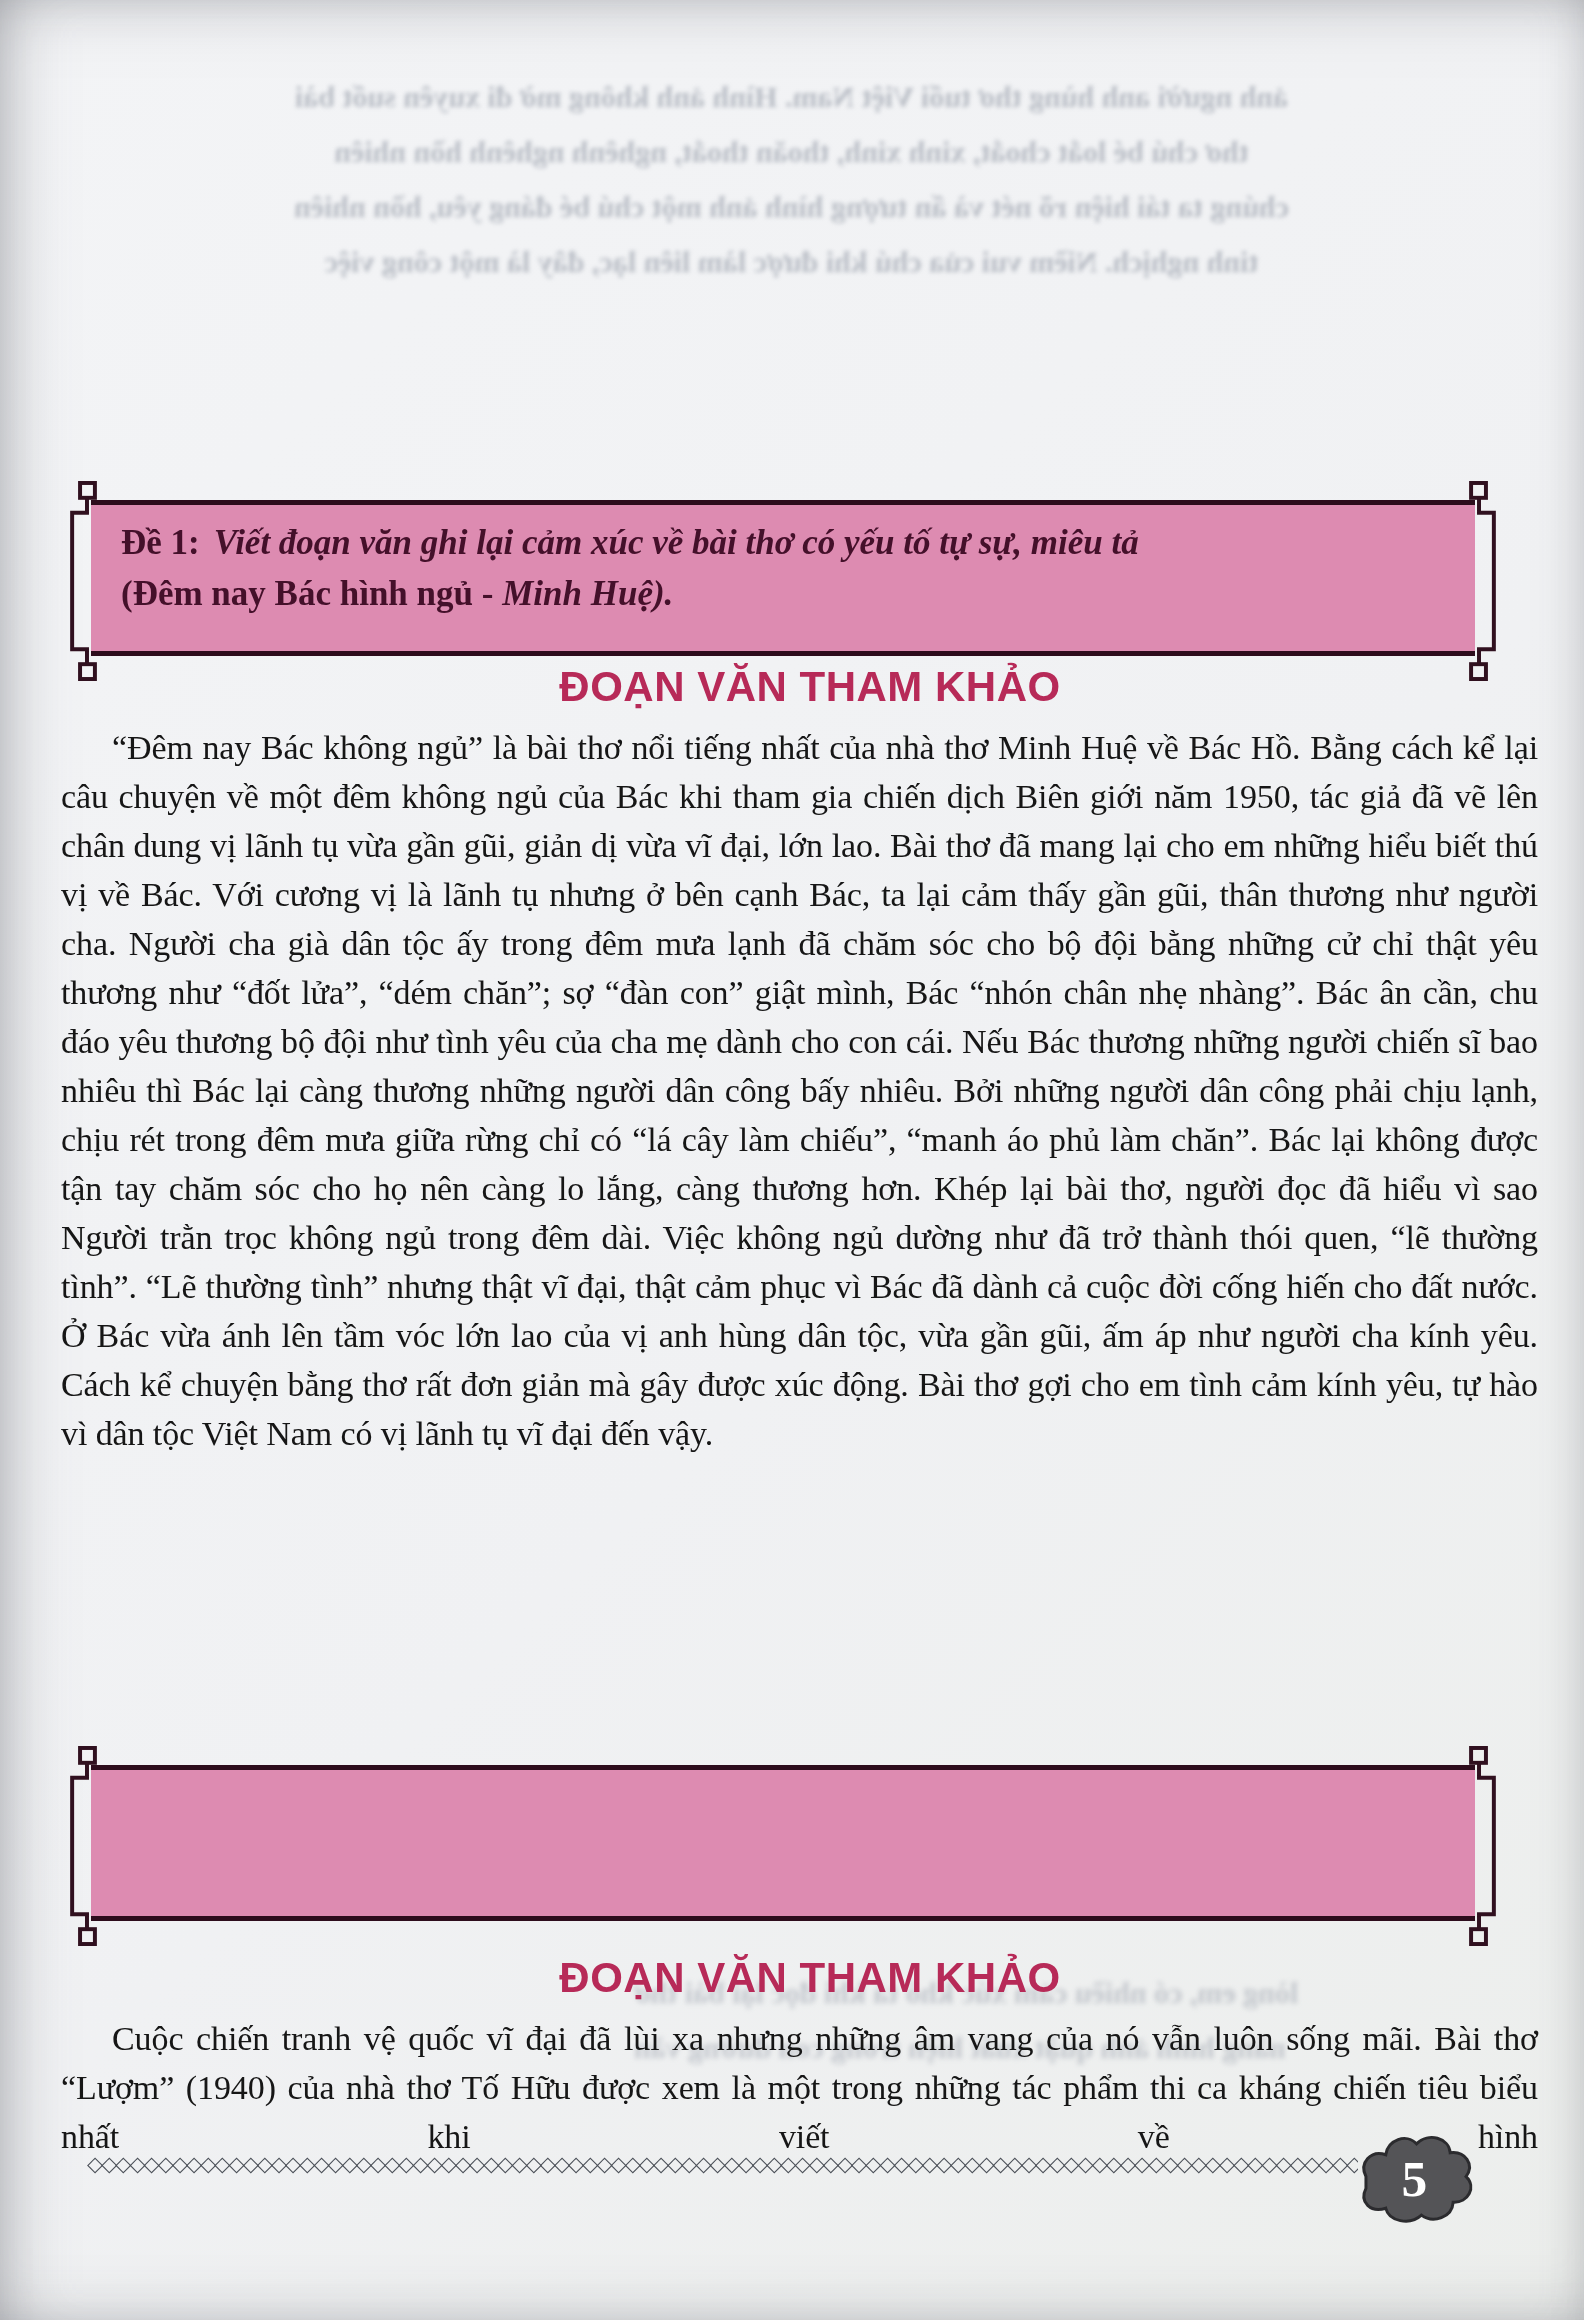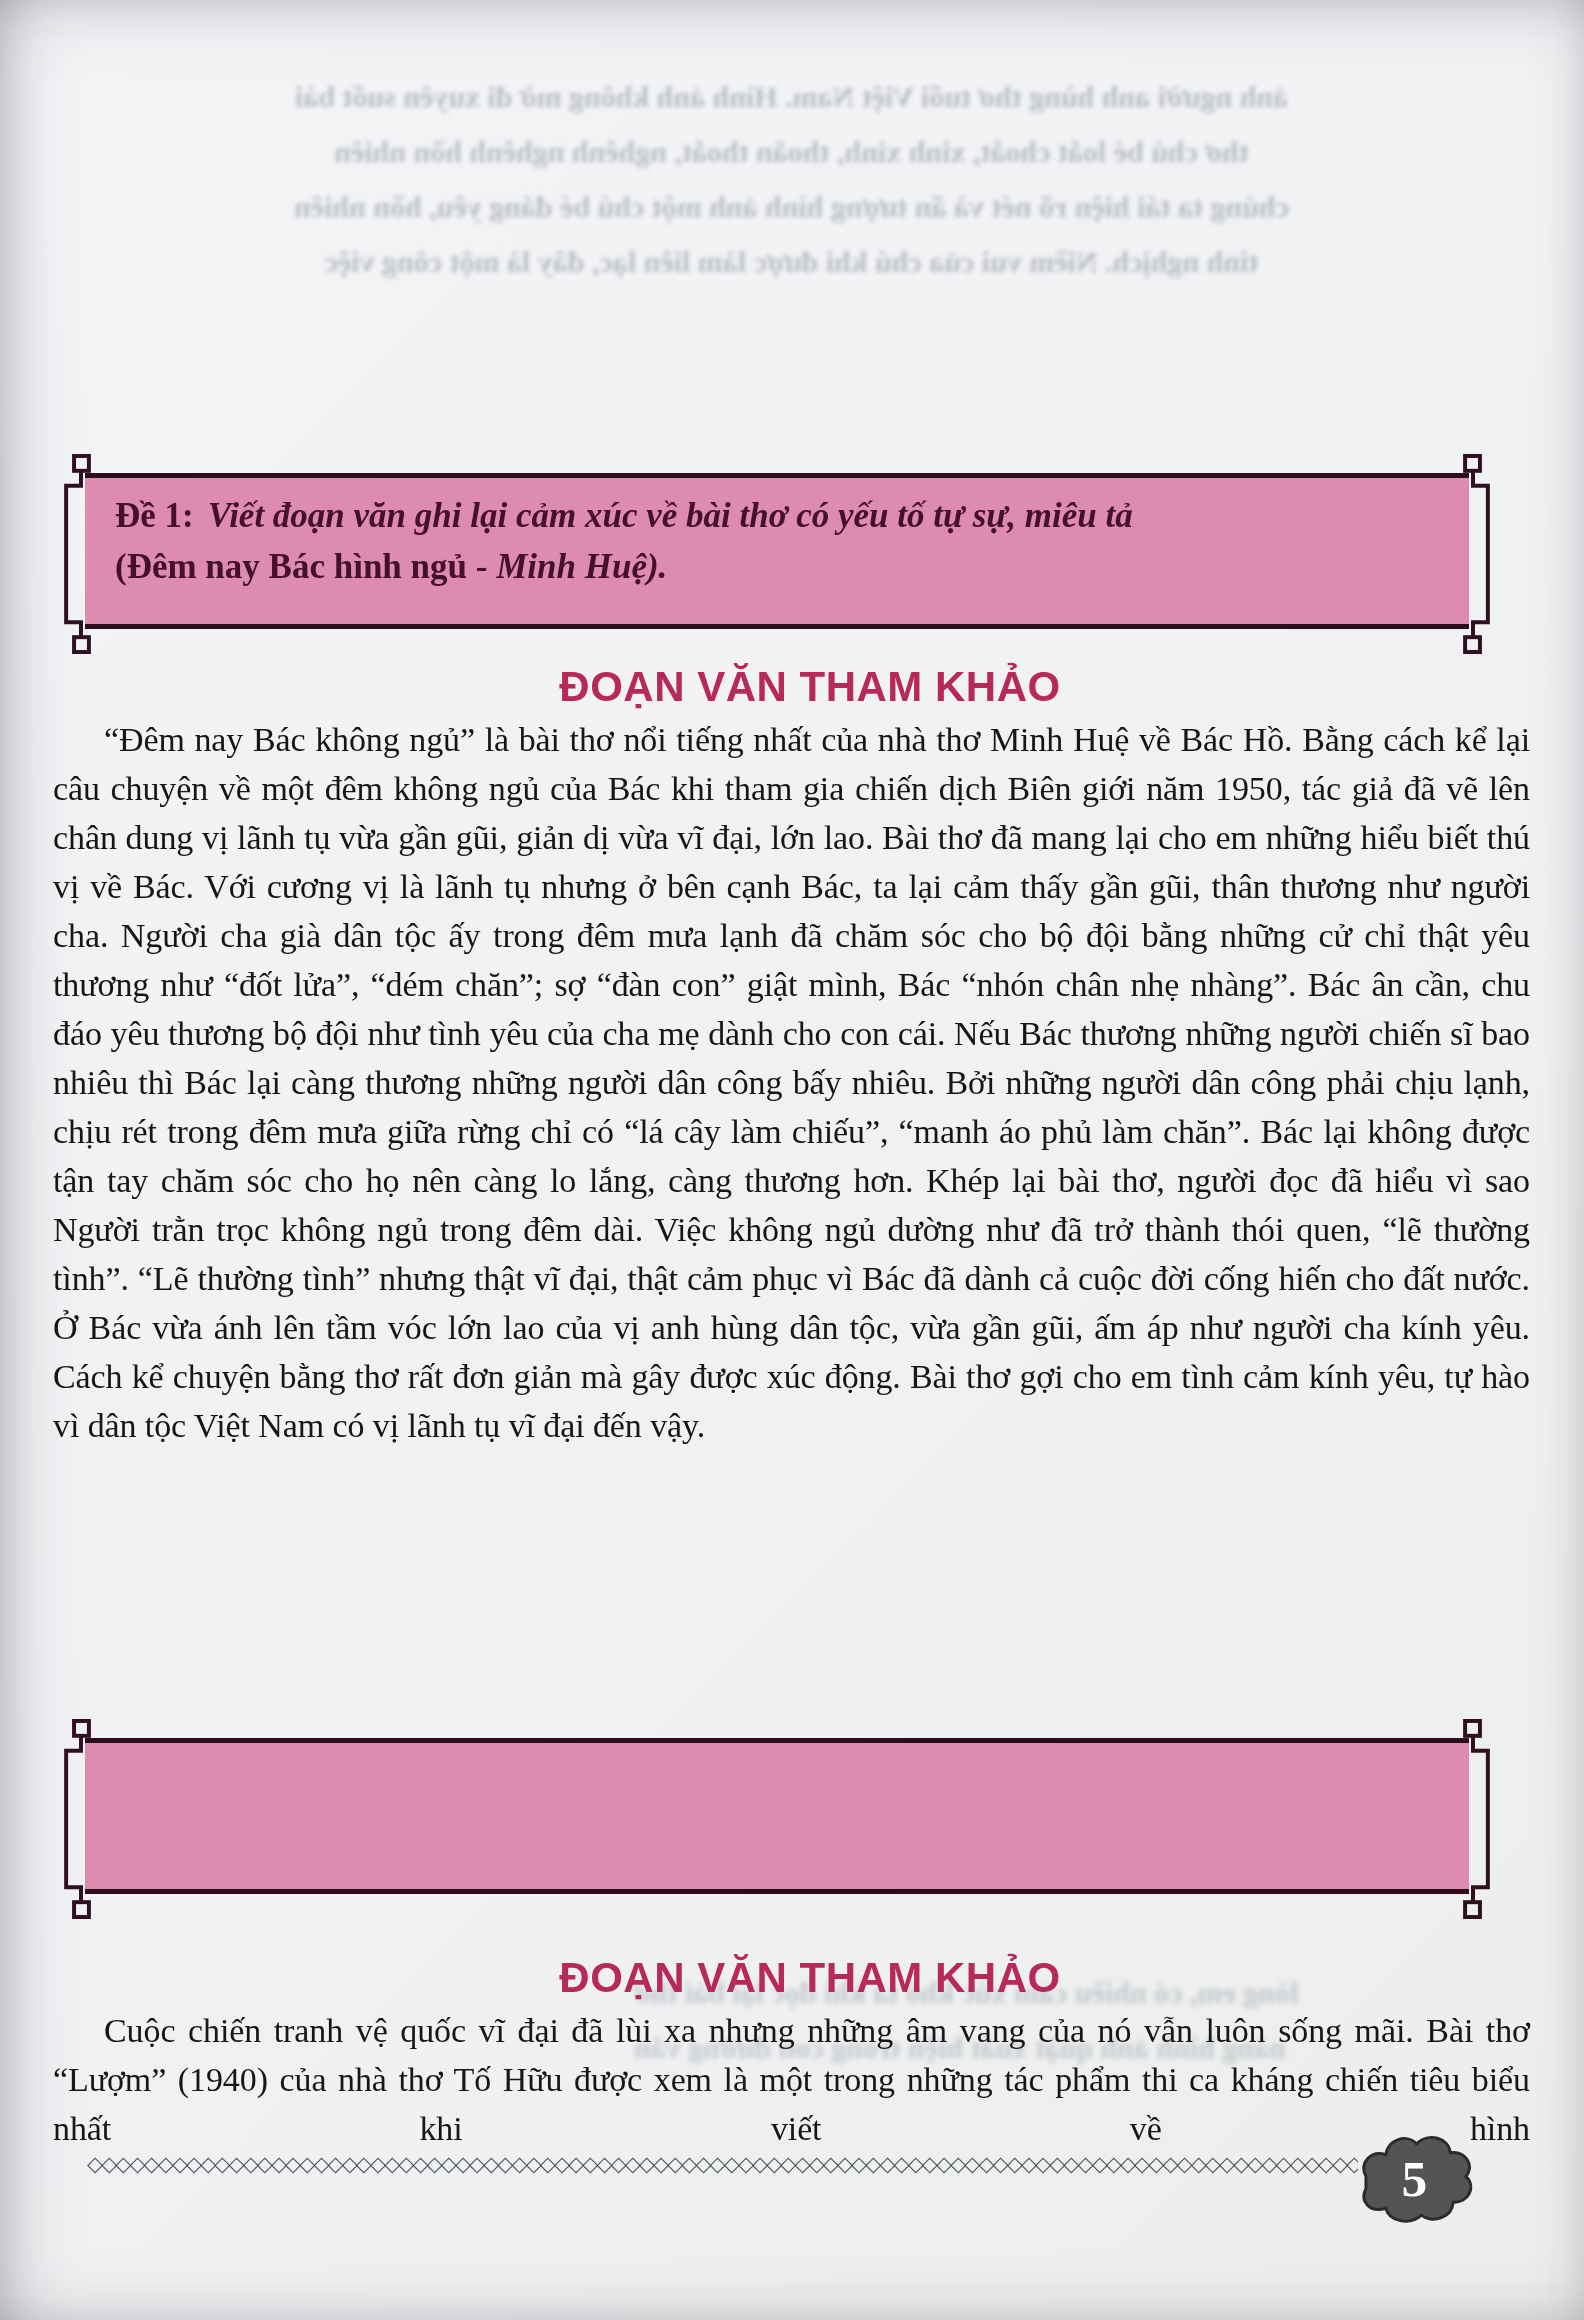--- a/index.html
+++ b/index.html
@@ -18,35 +18,35 @@
   .bleed div{white-space:nowrap;overflow:hidden;}
   .bleed-mid{width:891px;left:634px;text-align:right;filter:blur(2.6px);color:rgba(110,120,138,.34);}
   
   .banner{position:absolute;left:166px;top:246px;width:1156px;height:212px;}
   .banner svg{position:absolute;inset:0;}
   .banner-text{position:absolute;inset:0;display:flex;align-items:center;justify-content:center;
       padding-bottom:14px;box-sizing:border-box;
       font-family:"DejaVu Sans", sans-serif;font-weight:bold;font-size:54px;color:#ffffff;
       letter-spacing:1px;text-shadow:3px 4px 0 rgba(70,22,40,.55);}
   
-  .prompt-box{position:absolute;left:85px;width:1384px;height:156px;background:#dd8bb1;
-      border-top:5px solid #2d0c1c;border-bottom:5px solid #2d0c1c;box-sizing:border-box;}
+  .prompt-box{position:absolute;left:91px;width:1384px;height:156px;background:#dd8bb1;
+      border-top:5px solid #2d0c1c;border-bottom:5px solid #2d0c1c;box-sizing:border-box;margin-top:27px;}
   .prompt-box p{margin:0;padding:12px 26px 8px 30px;font-size:35px;line-height:1.46;
       font-weight:bold;color:#44102a;}
   .prompt-label{margin-right:14px;}
   .prompt-italic{font-style:italic;}
   .rail{position:absolute;width:46px;height:200px;top:-24px;}
   .rail-left{left:-28px;}
   .rail-right{right:-28px;transform:scaleX(-1);}
   
   .ref-heading{position:absolute;left:0;width:1584px;margin:18px;text-align:center;
       font-family:"Liberation Sans", sans-serif;font-weight:bold;font-size:42px;
       color:#b72a58;letter-spacing:0.5px;}
   
-  .essay{position:absolute;left:53px;width:1477px;margin:0;font-size:34px;line-height:49px;
+  .essay{position:absolute;left:53px;width:1477px;margin:8px;font-size:34px;line-height:49px;
       color:#161616;text-align:justify;text-indent:51px;letter-spacing:-0.1px;}
   .essay-last{text-align-last:justify;}
   
   .chain{position:absolute;left:87px;top:2148px;width:1271px;height:32px;line-height:32px;
       overflow:hidden;white-space:nowrap;font-family:"DejaVu Sans", sans-serif;
       font-size:21px;letter-spacing:-2px;color:#4b5058;}
   .badge{position:absolute;left:1352px;top:2125px;width:125px;height:109px;}
 </style>
 </head>
 <body>

